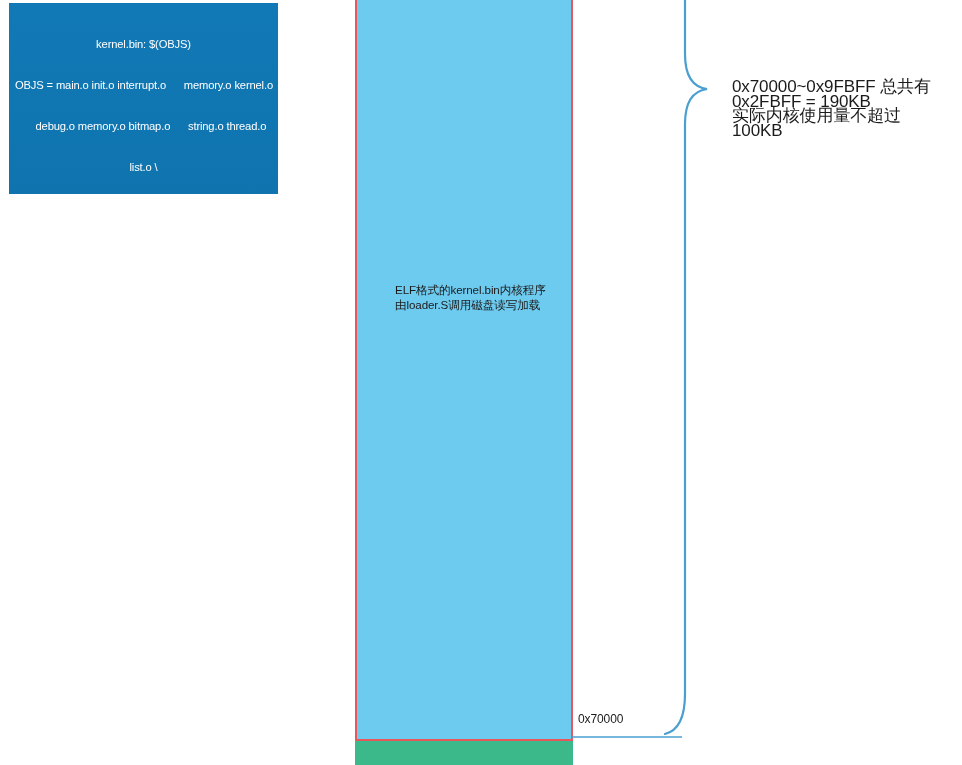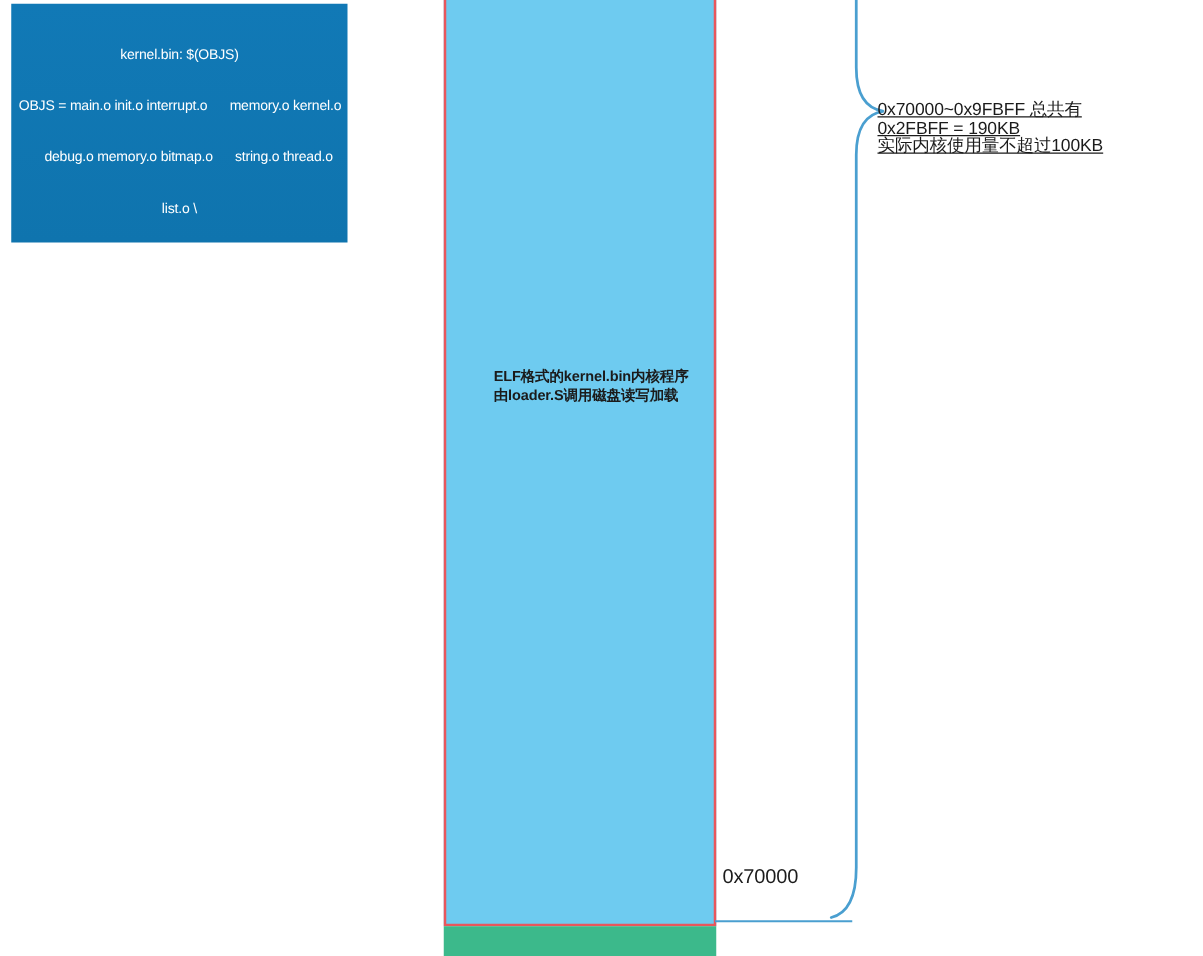--- a/index.html
+++ b/index.html
@@ -46,46 +46,45 @@
     top: -4px;
     width: 218px;
     height: 745px;
     background: #6ecbf0;
     border: 2px solid #e8575c;
     box-sizing: border-box;
   }
   #kernel-block-label {
     position: absolute;
     left: 38px;
-    top: 296px;
+    top: 284px;
     width: 180px;
     color: #1b1b1b;
     font-size: 11.6px;
     line-height: 15px;
     letter-spacing: -0.1px;
-    font-weight: bold;
   }
   #kernel-block-label span { display: block; }
 
   
   #lower-block {
     position: absolute;
     left: 355px;
     top: 741px;
     width: 218px;
     height: 28px;
     background: #3cb98b;
   }
 
   
   #address-label {
     position: absolute;
     left: 578px;
-    top: 693px;
-    font-size: 16px;
+    top: 712px;
+    font-size: 12px;
     color: #1b1b1b;
     letter-spacing: -0.1px;
   }
 
   
   #range-brace {
     position: absolute;
     left: 660px;
     top: -6px;
     width: 56px;
@@ -97,28 +96,27 @@
     left: 572px;
     top: 735px;
     width: 110px;
     height: 4px;
     pointer-events: none;
   }
 
   
   #range-annotation {
     position: absolute;
-    left: 702px;
+    left: 732px;
     top: 80px;
     width: 214px;
     color: #1b1b1b;
-    font-size: 14px;
+    font-size: 17px;
     line-height: 14.6px;
     letter-spacing: -0.1px;
-    text-decoration: underline;
   }
   #range-annotation span { display: block; }
 </style>
 </head>
 <body>
 
 <div id="code-card">
   <span class="code-line">kernel.bin: $(OBJS)</span>
   <span class="code-line">OBJS = main.o init.o interrupt.o      memory.o kernel.o</span>
   <span class="code-line">     debug.o memory.o bitmap.o      string.o thread.o</span>

